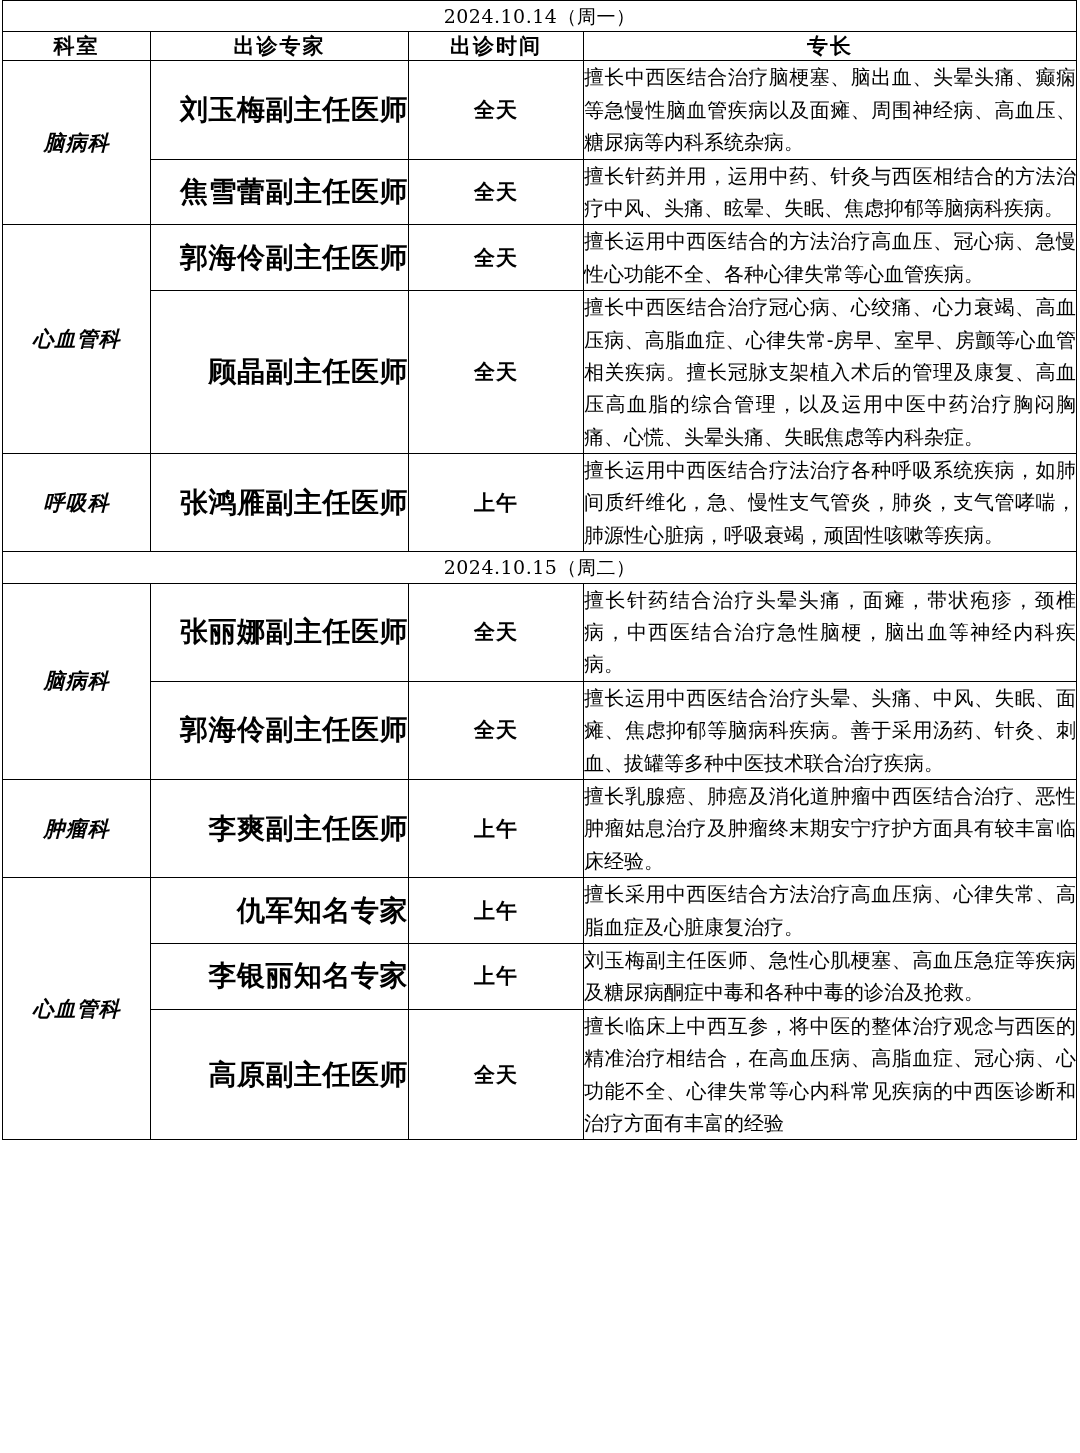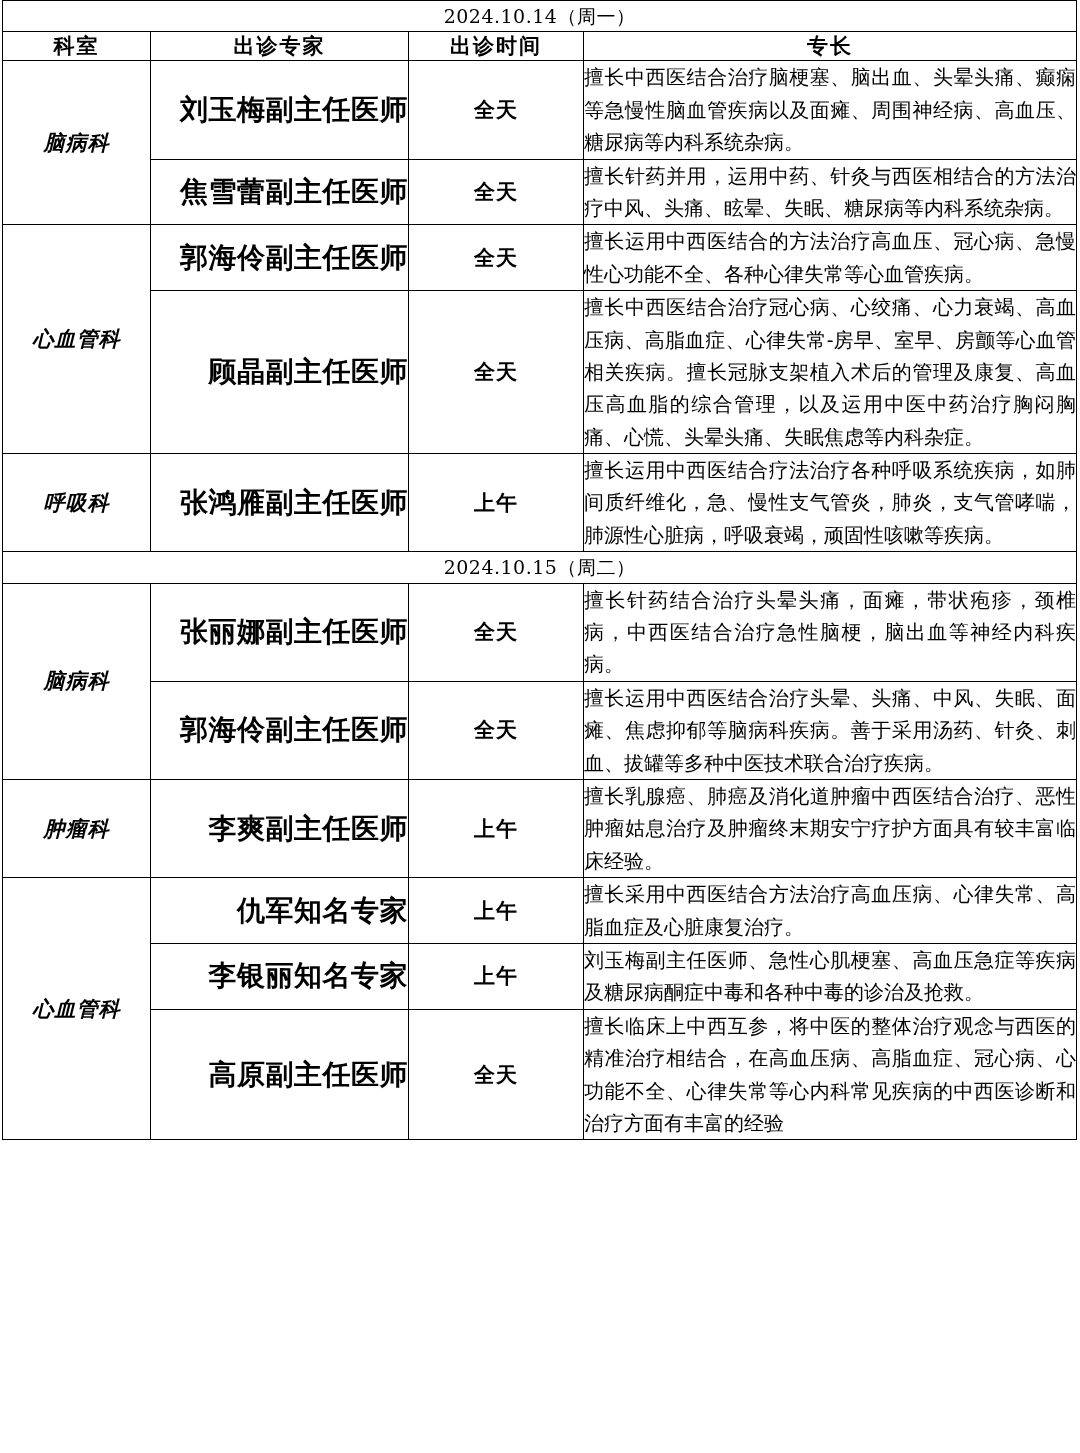--- a/index.html
+++ b/index.html
@@ -109,21 +109,21 @@
         <td class="doctor">刘玉梅副主任医师</td>
         <td class="time">全天</td>
         <td class="spec">
             <span class="spec-inner">擅长中西医结合治疗脑梗塞、脑出血、头晕头痛、癫痫等急慢性脑血管疾病以及面瘫、周围神经病、高血压、糖尿病等内科系统杂病。</span>
           </td>
       </tr>
       <tr>
         <td class="doctor">焦雪蕾副主任医师</td>
         <td class="time">全天</td>
         <td class="spec">
-            <span class="spec-inner">擅长针药并用，运用中药、针灸与西医相结合的方法治疗中风、头痛、眩晕、失眠、糖尿病等内科系统杂病。</span>
+            <span class="spec-inner">擅长针药并用，运用中药、针灸与西医相结合的方法治疗中风、头痛、眩晕、失眠、焦虑抑郁等脑病科疾病。</span>
           </td>
       </tr>
 
       <tr>
         <td class="dept" rowspan="2">心血管科</td>
         <td class="doctor">郭海伶副主任医师</td>
         <td class="time">全天</td>
         <td class="spec">
             <span class="spec-inner">擅长运用中西医结合的方法治疗高血压、冠心病、急慢性心功能不全、各种心律失常等心血管疾病。</span>
           </td>

